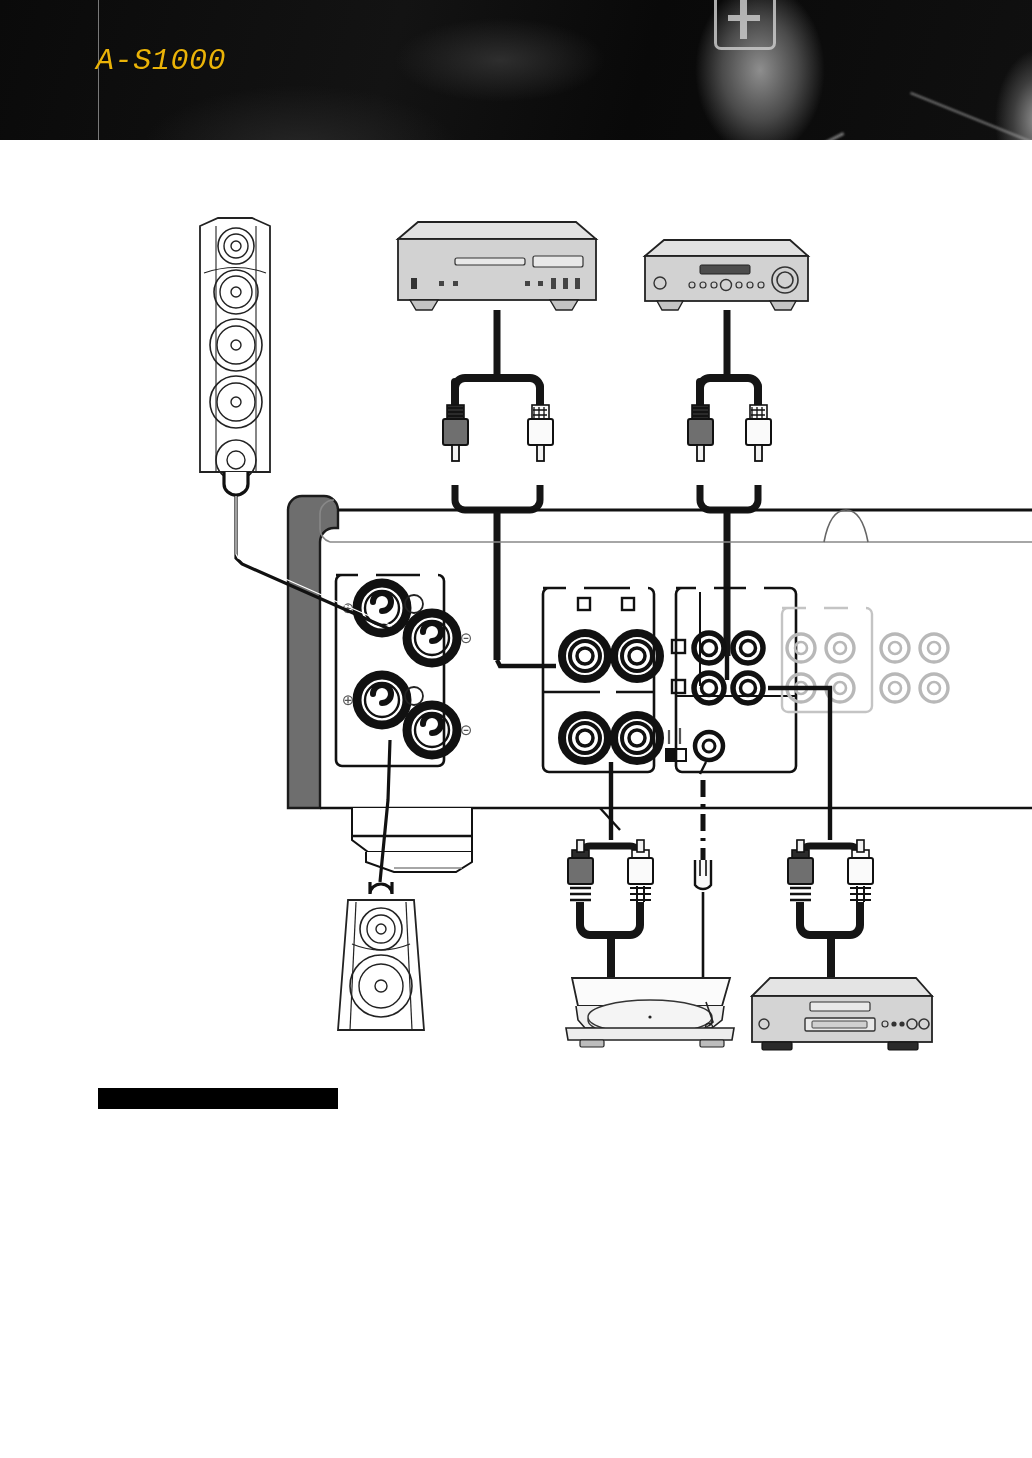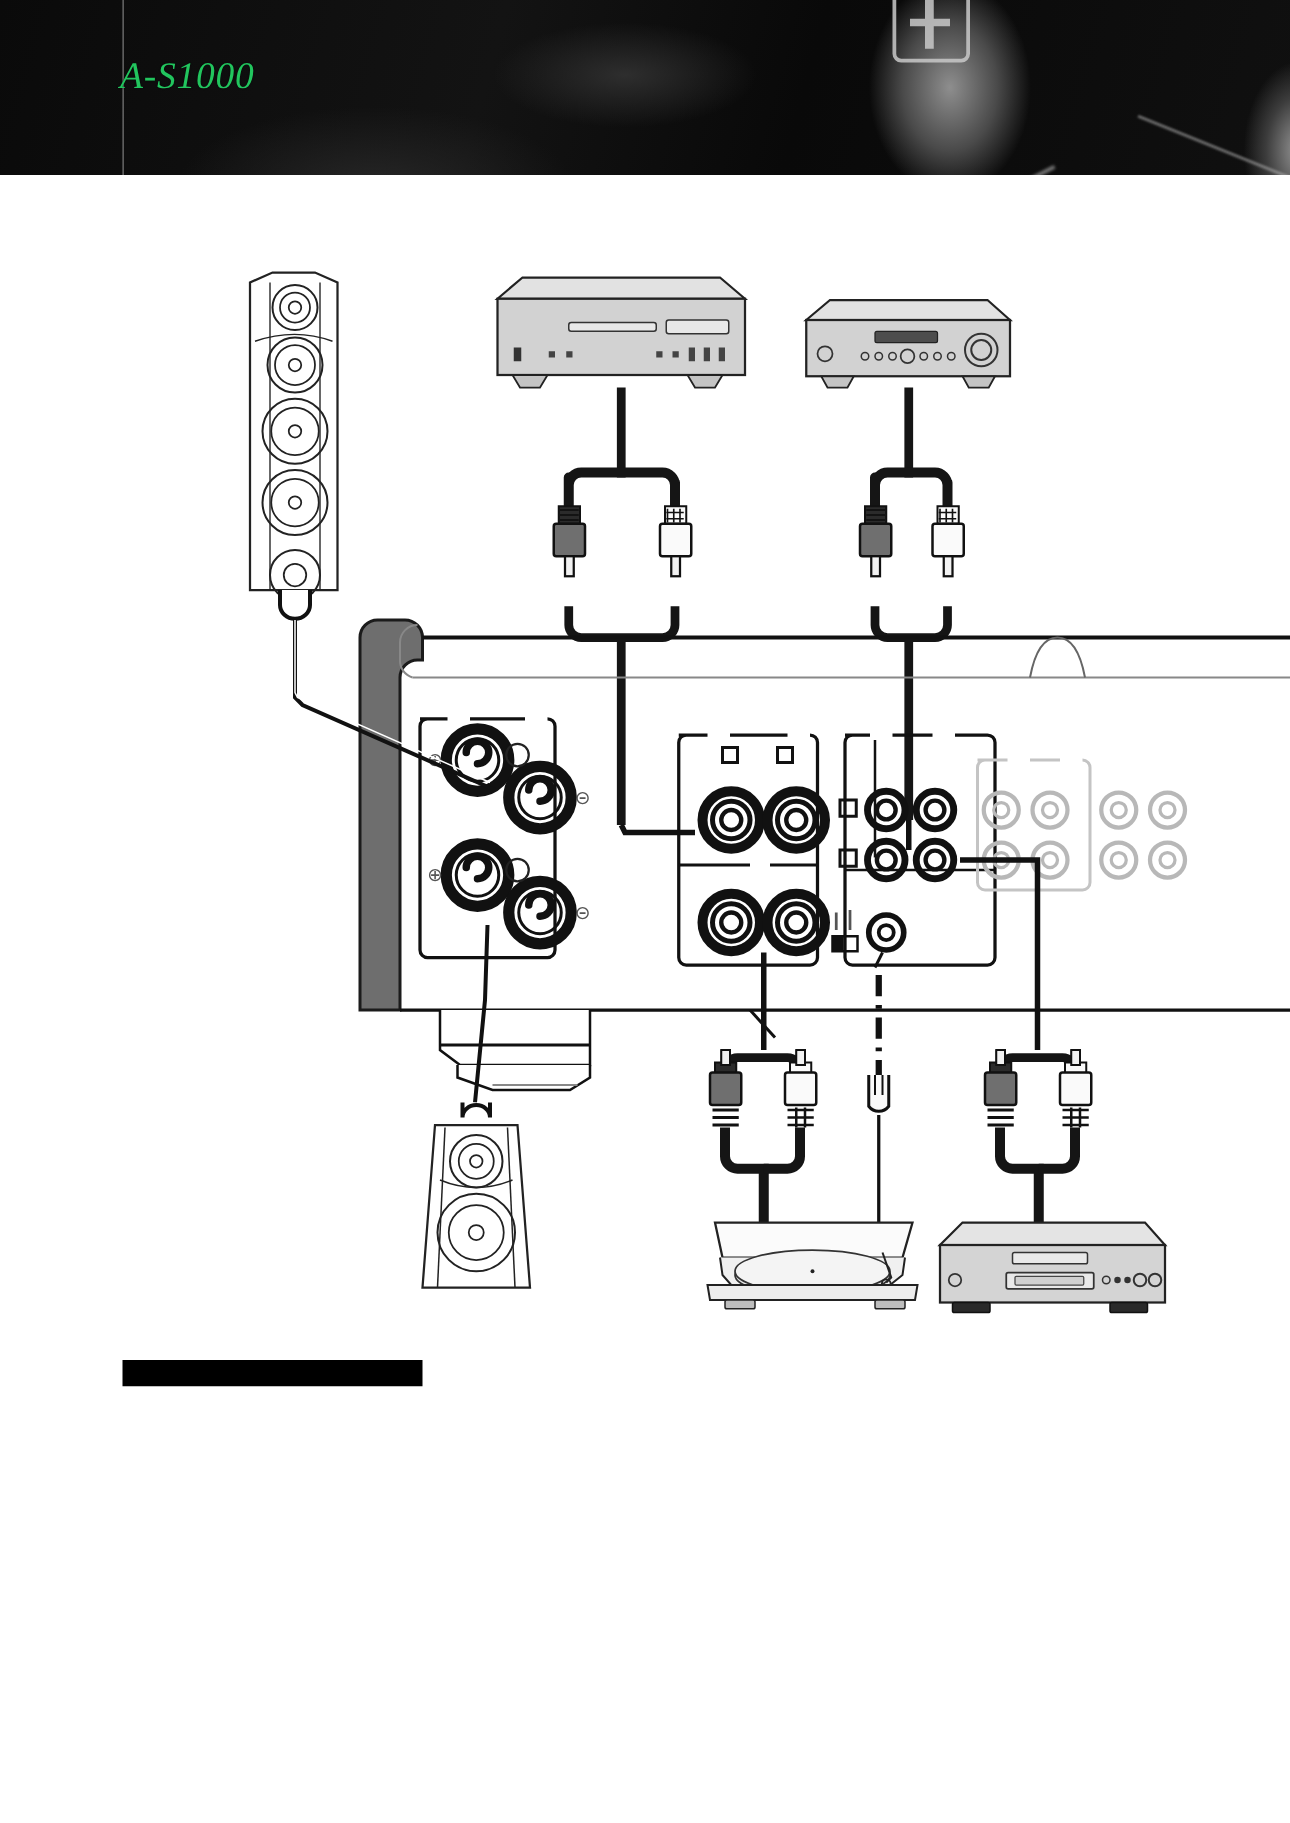--- a/index.html
+++ b/index.html
@@ -59,26 +59,26 @@
   .banner-rule {
     position: absolute;
     left: 98px; top: 0;
     width: 1px; height: 140px;
     background: #9e9e9e;
     opacity: .75;
   }
   .model-name {
     position: absolute;
     left: 96px; top: 44px;
-    color: #22c55e;
+    color: #eab308;
     font-size: 30px;
     font-style: italic;
     font-weight: 400;
     letter-spacing: .6px;
-    font-family: Liberation Serif, serif;
+    font-family: Liberation Mono, monospace;
     text-shadow: 0 0 1px rgba(0,0,0,.9);
   }
 
   
   .diagram {
     position: absolute;
     left: 0; top: 140px;
     width: 1032px;
     height: 960px;
   }

